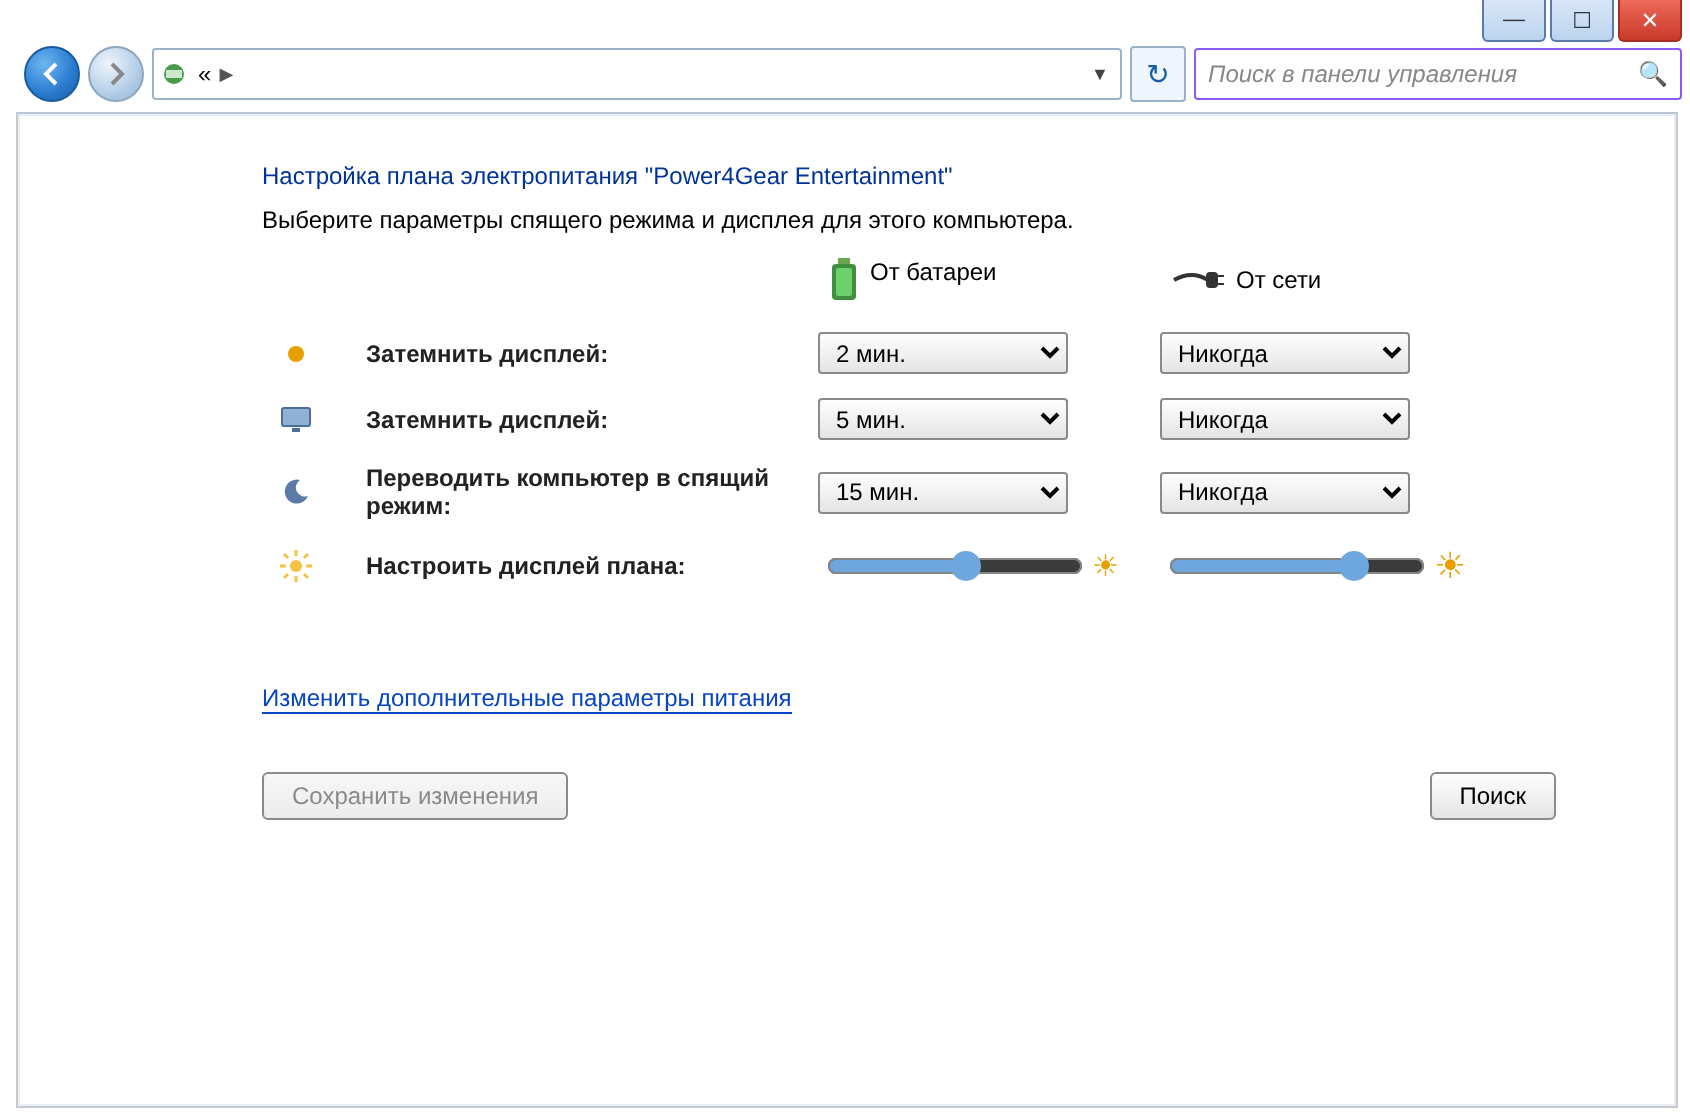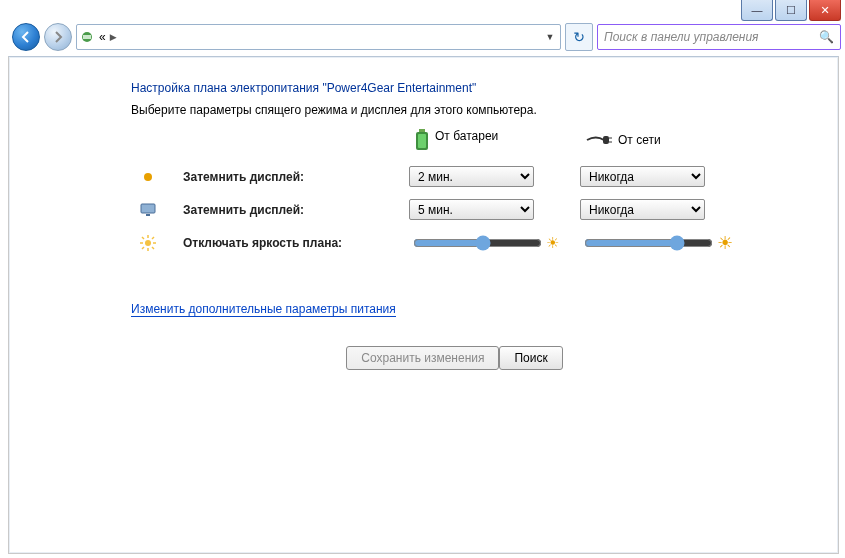--- a/index.html
+++ b/index.html
@@ -107,21 +107,21 @@
   .brightness{
     display:flex;align-items:center;gap:4px;width:145px;
   }
   .brightness .dot{width:10px;height:10px;border-radius:50%;background:radial-gradient(circle at 35% 30%,#ffe680,#e8a000 70%,#a66a00);box-shadow:0 0 1px rgba(0,0,0,.4);}
   .brightness input[type=range]{flex:1;height:20px;accent-color:#6ea6de;margin:0;}
   .brightness .sun{color:#e8a000;font-size:15px;}
   .brightness .sun.big{font-size:18px;}
   a.link{color:#0645c8;text-decoration:none;border-bottom:1px solid #0645c8;}
   .linkrow{margin-top:42px;margin-bottom:12px;}
   .btnrow{
-    display:flex;justify-content:center;
+    display:flex;justify-content:space-between;
     padding-right:40px;padding-top:18px;
   }
   button.btn{
     font:inherit;height:24px;padding:0 14px;border-radius:3px;
     border:1px solid #8a8a8a;background:linear-gradient(#fefefe,#e4e4e4);
     cursor:pointer;
   }
   button.btn[disabled]{color:#8a8a8a;cursor:default;background:linear-gradient(#f7f7f7,#ececec);}
   
   .i-battery{width:14px;height:22px;}
@@ -223,40 +223,52 @@
                   <rect x="1" y="2" width="14" height="9" rx="1" fill="#8fb1d4" stroke="#4b6f99"></rect>
                   <rect x="6" y="12" width="4" height="2" fill="#4b6f99"></rect>
                 </svg>
               </span>
             </td>
         <td class="rowlabel">Затемнить дисплей:</td>
         <td><select class="combo"><option>5 мин.</option></select></td>
         <td><select class="combo"><option>Никогда</option></select></td>
       </tr>
 
+      <tr>
+        <td>
+              <span class="rowicon">
+                <svg width="14" height="14" viewBox="0 0 14 14">
+                  <path d="M9 1 A6 6 0 1 0 13 9 A4.5 4.5 0 0 1 9 1" fill="#5a7aa8"></path>
+                </svg>
+              </span>
+            </td>
+        <td class="rowlabel">Переводить компьютер в спящий режим:</td>
+        <td><select class="combo"><option>15 мин.</option></select></td>
+        <td><select class="combo"><option>Никогда</option></select></td>
+      </tr>
 
       <tr>
         <td>
               <span class="rowicon">
                 <svg width="16" height="16" viewBox="0 0 16 16">
                   <circle cx="8" cy="8" r="3" fill="#f5c242"></circle>
                   <g stroke="#f5c242" stroke-width="1.5">
                     <line x1="8" y1="0" x2="8" y2="3"></line>
                     <line x1="8" y1="13" x2="8" y2="16"></line>
                     <line x1="0" y1="8" x2="3" y2="8"></line>
                     <line x1="13" y1="8" x2="16" y2="8"></line>
                     <line x1="2" y1="2" x2="4" y2="4"></line>
                     <line x1="12" y1="12" x2="14" y2="14"></line>
                     <line x1="12" y1="4" x2="14" y2="2"></line>
                     <line x1="2" y1="14" x2="4" y2="12"></line>
                   </g>
                 </svg>
               </span>
             </td>
-        <td class="rowlabel">Отключать яркость плана:</td>
+        <td class="rowlabel">Настроить дисплей плана:</td>
         <td>
           <div class="brightness">
             <span class="dot"></span>
             <input type="range" min="0" max="100" value="55" style="">
             <span class="sun">☀</span>
           </div>
         </td>
         <td>
           <div class="brightness">
             <span class="dot"></span>

